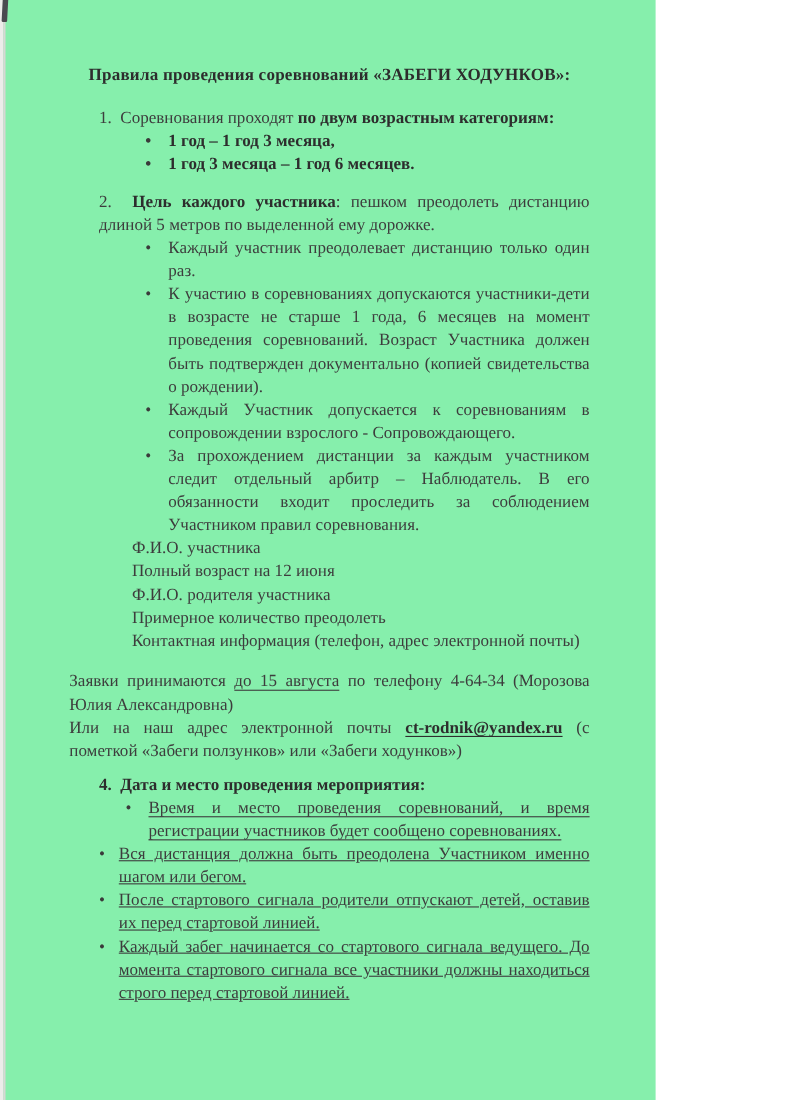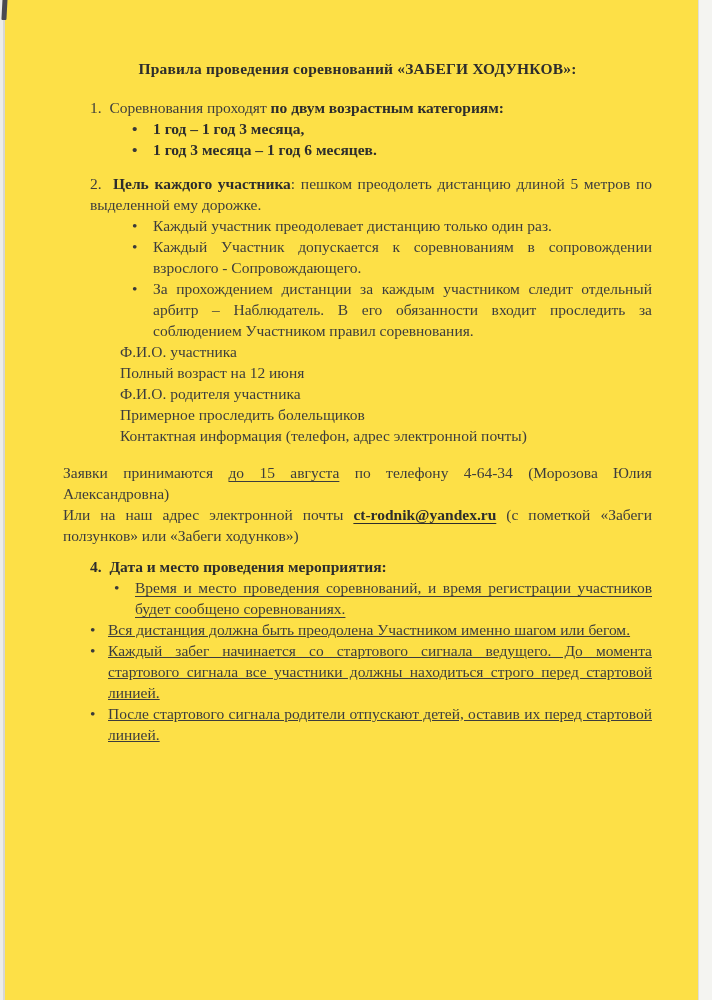--- a/index.html
+++ b/index.html
@@ -3,22 +3,22 @@
 <meta charset="utf-8">
 <style>
   html, body { margin: 0; padding: 0; }
   body {
     width: 721px; height: 1000px;
     background: #ffffff;
     font-family: "Liberation Serif", serif;
   }
   .paper {
     position: relative;
-    width: 712px; height: 1000px;
-    background: #fde047;
+    width: 596px; height: 1000px;
+    background: #86efac;
     overflow: hidden;
     color: #3d3d3d;
     font-size: 15.5px;
     line-height: 21px;
   }
   
   .edge-left-shade { position: absolute; left: 0; top: 0; width: 3px; height: 100%; background: #ececea; }
   .edge-left-line  { position: absolute; left: 3px; top: 0; width: 2px; height: 100%; background: #d7d7d4; }
   .corner-mark     { position: absolute; left: 2px; top: -2px; width: 5px; height: 22px; background: #4a4a50; transform: rotate(3deg); border-radius: 1px; }
   .edge-right-line { position: absolute; left: 698px; top: 0; width: 1px; height: 100%; background: #dededb; }
@@ -85,41 +85,42 @@
     <div class="numbered mt-item1">
       <span class="num">1.</span><span>Соревнования проходят </span><strong>по двум возрастным категориям:</strong>
     </div>
     <div class="bullet ind-a bold">1 год – 1 год 3 месяца,</div>
     <div class="bullet ind-a bold">1 год 3 месяца – 1 год 6 месяцев.</div>
 
     <div class="numbered just mt-item2">
       <span class="num">2.</span><strong>Цель каждого участника</strong><span>: пешком преодолеть дистанцию длиной 5 метров по выделенной ему дорожке.</span>
     </div>
     <div class="bullet ind-a just">Каждый участник преодолевает дистанцию только один раз.</div>
+    <div class="bullet ind-a just">К участию в соревнованиях допускаются участники-дети в возрасте не старше 1 года, 6 месяцев на момент проведения соревнований. Возраст Участника должен быть подтвержден документально (копией свидетельства о рождении).</div>
     <div class="bullet ind-a just">Каждый Участник допускается к соревнованиям в сопровождении взрослого - Сопровождающего.</div>
     <div class="bullet ind-a just">За прохождением дистанции за каждым участником следит отдельный арбитр – Наблюдатель. В его обязанности входит проследить за соблюдением Участником правил соревнования.</div>
 
     <div class="plainline">Ф.И.О. участника</div>
     <div class="plainline">Полный возраст на 12 июня</div>
     <div class="plainline">Ф.И.О. родителя участника</div>
-    <div class="plainline">Примерное проследить болельщиков</div>
+    <div class="plainline">Примерное количество преодолеть</div>
     <div class="plainline">Контактная информация (телефон, адрес электронной почты)</div>
 
     <div class="just mt-apps">
       <span>Заявки принимаются </span><span class="u">до 15 августа</span><span> по телефону 4-64-34 (Морозова Юлия Александровна)</span>
     </div>
     <div class="just">
       <span>Или на наш адрес электронной почты </span><span class="email">ct-rodnik@yandex.ru</span><span> (с пометкой «Забеги ползунков» или «Забеги ходунков»)</span>
     </div>
 
     <div class="numbered mt-item4">
       <span class="num bold">4.</span><strong>Дата и место проведения мероприятия:</strong>
     </div>
     <div class="bullet ind-b just">
       <span class="u">Время и место проведения соревнований, и время регистрации участников будет сообщено соревнованиях.</span>
     </div>
 
     <div class="bullet ind-c just">Вся дистанция должна быть преодолена Участником именно шагом или бегом.</div>
+    <div class="bullet ind-c just">После стартового сигнала родители отпускают детей, оставив их перед стартовой линией.</div>
     <div class="bullet ind-c just">Каждый забег начинается со стартового сигнала ведущего. До момента стартового сигнала все участники должны находиться строго перед стартовой линией.</div>
-    <div class="bullet ind-c just">После стартового сигнала родители отпускают детей, оставив их перед стартовой линией.</div>
 
   </div>
 </div>
 
 </body></html>

